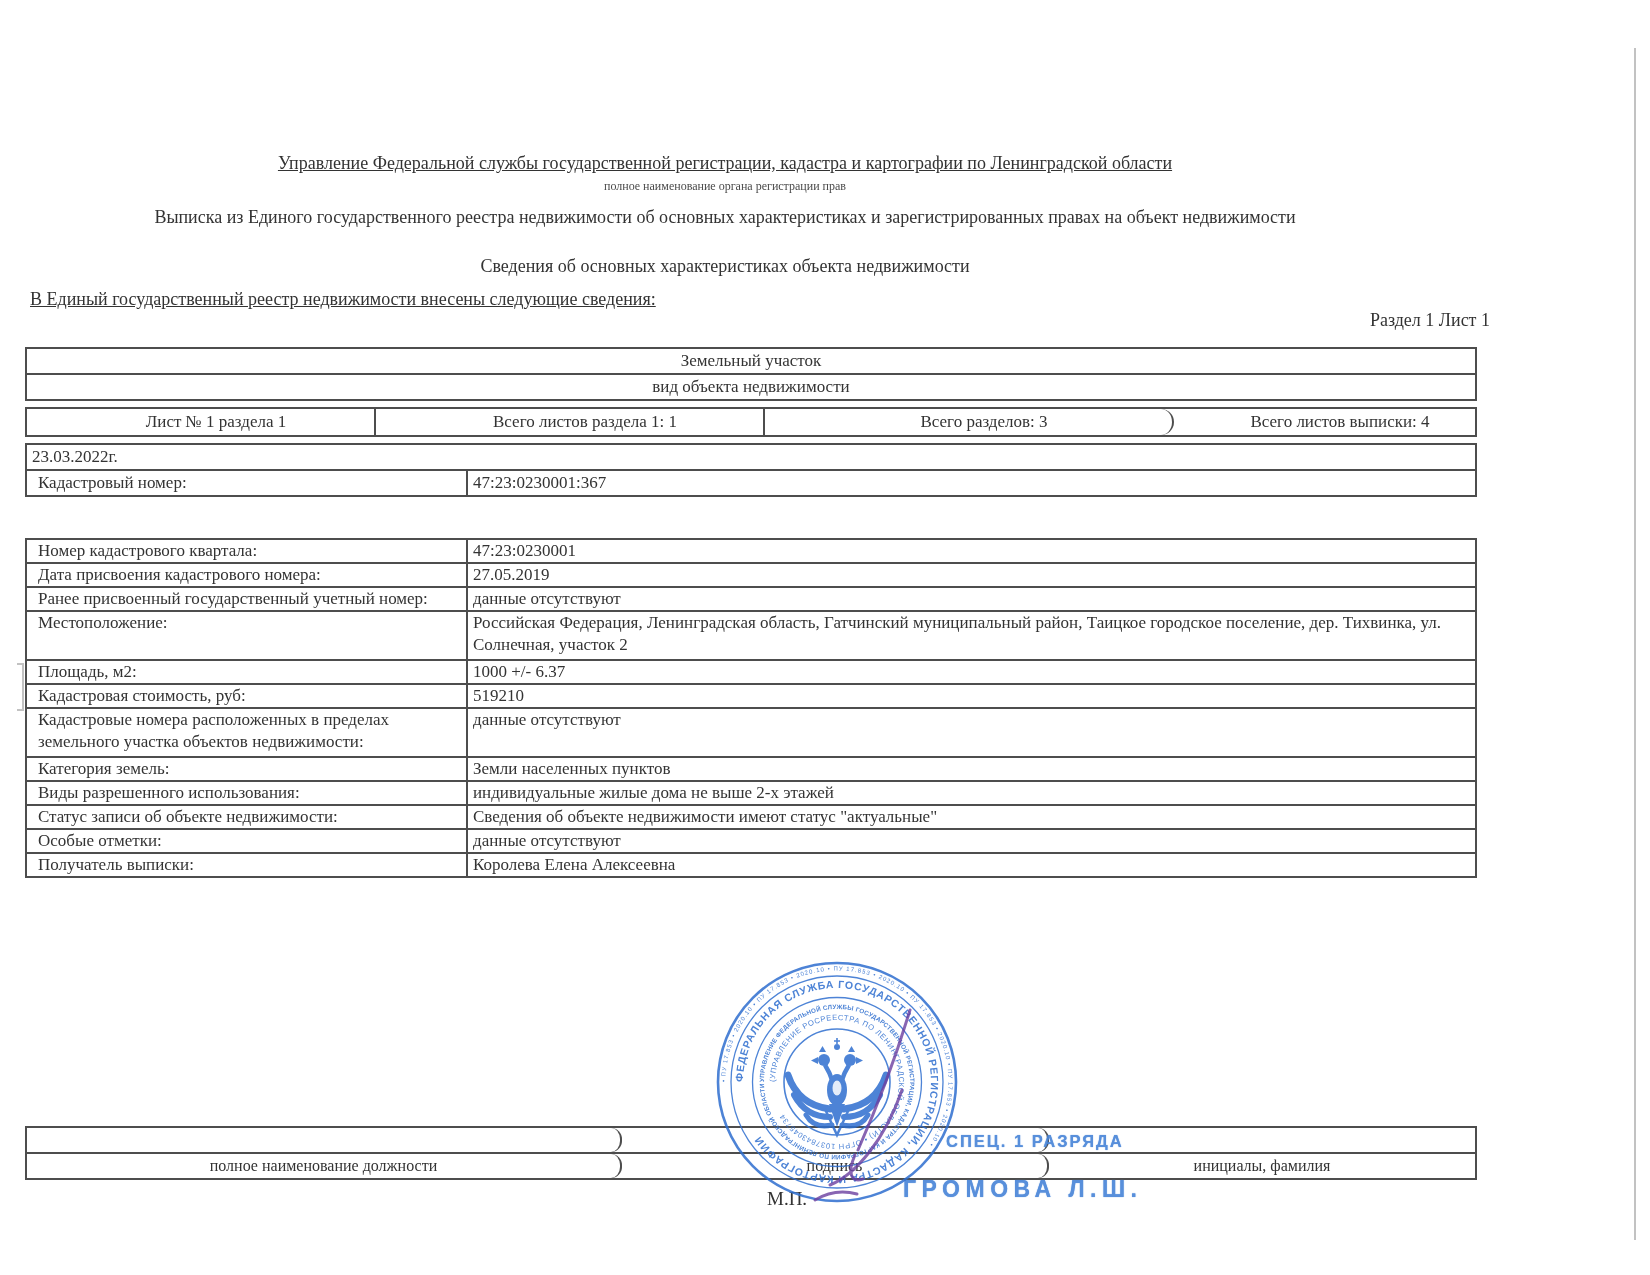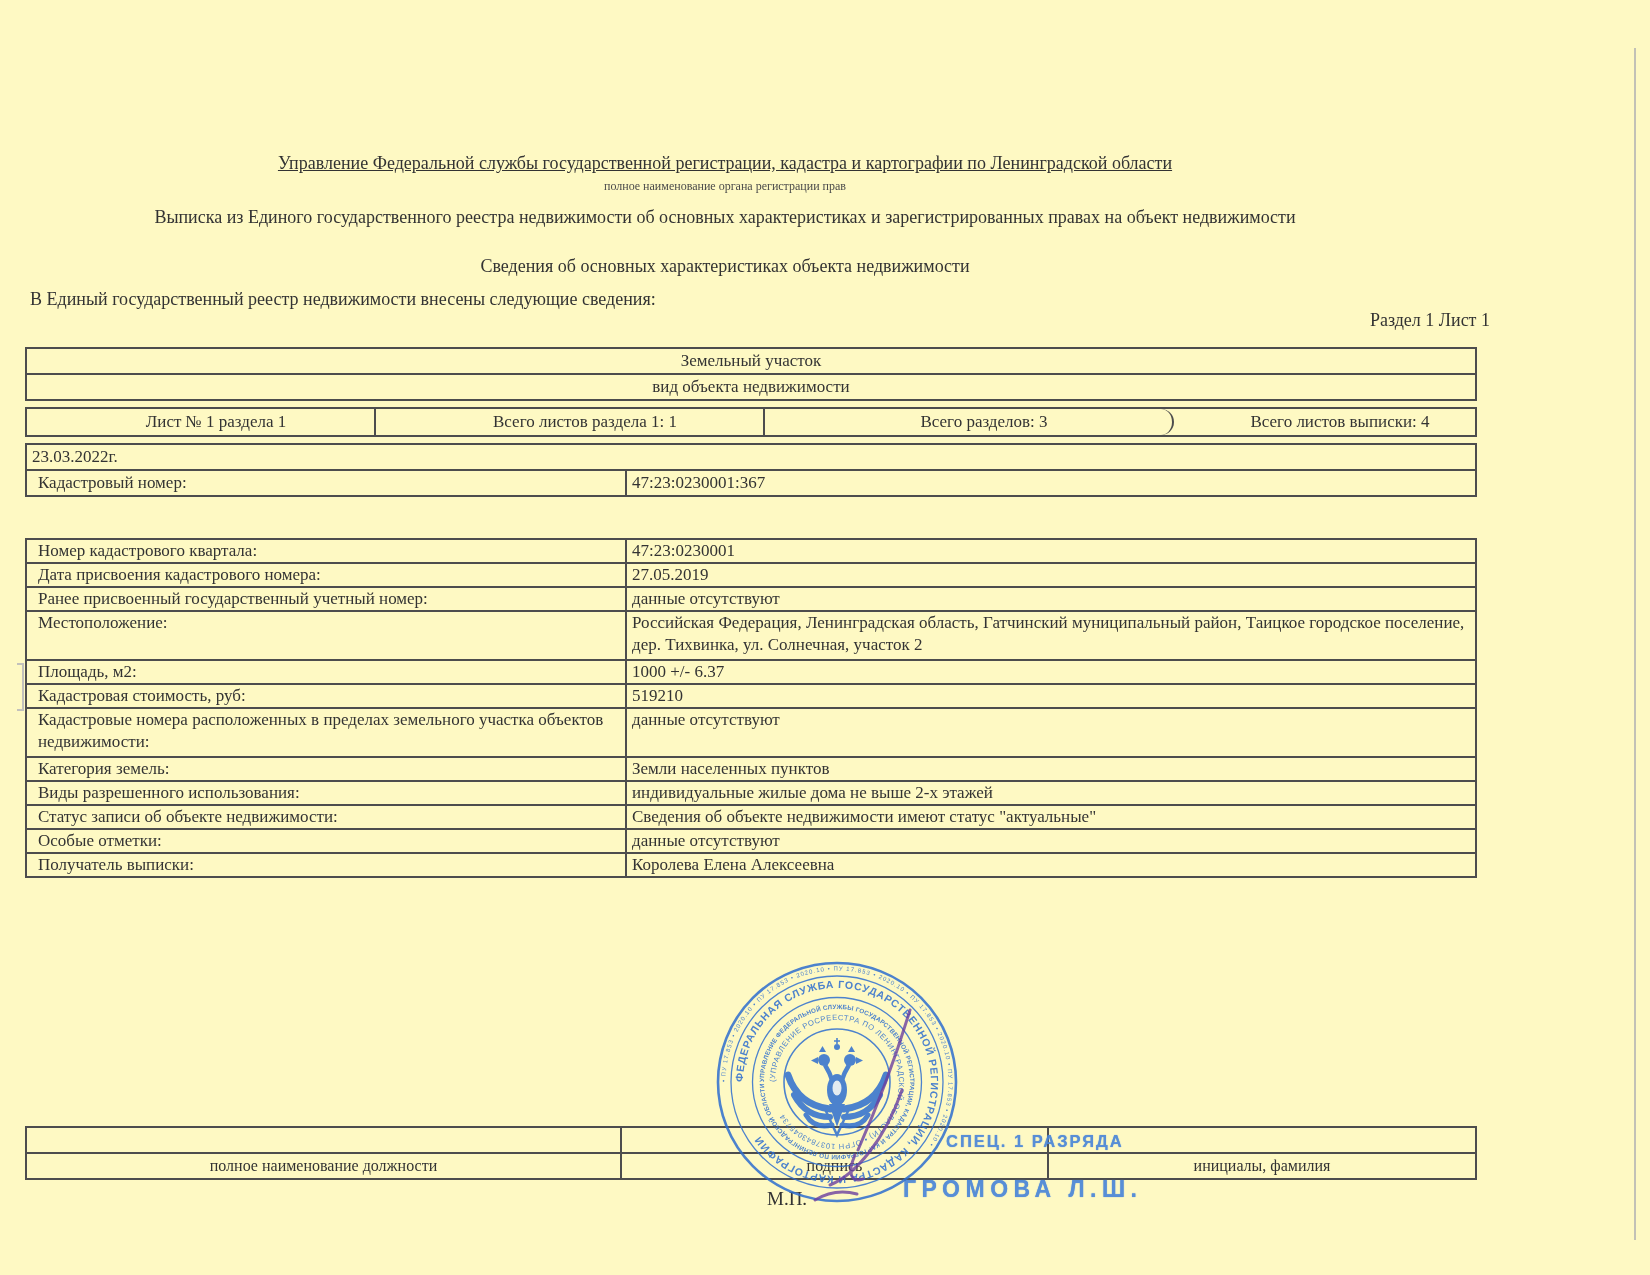--- a/index.html
+++ b/index.html
@@ -1,58 +1,58 @@
 <!DOCTYPE html>
 <html style="--seal-ink: #2e6ecf; --stamp-text-blue: #4a86d8; --signature-purple: #6b3fa0; --border-gray: #4d4d4d; --text-dark: #333333;"><head>
 <meta charset="utf-8">
 <style>
   :root{
     --seal-ink:#2e6ecf; --stamp-text-blue:#4a86d8; --signature-purple:#6b3fa0;
     --border-gray:#4d4d4d; --text-dark:#333333;
   }
   html,body{margin:0;padding:0;background:#e9e9e9;}
-  .page{position:relative;width:1650px;height:1275px;background:#fef9c3;overflow:hidden;
+  .page{position:relative;width:1650px;height:1275px;background:#ffffff;overflow:hidden;
         font-family:"Liberation Serif", serif;color:var(--text-dark,#333);}
   .abs{position:absolute;}
   
   .hdr{left:30px;width:1390px;text-align:center;}
   .authority{top:153px;font-size:18px;}
   .authority span{text-decoration:underline;}
   .authority-caption{top:179px;font-size:12px;color:#4a4a4a;}
   .statement-title{top:207px;font-size:18px;}
   .section-title{top:256px;font-size:18px;}
-  .intro{left:30px;top:289px;font-size:18px;}
+  .intro{left:30px;top:289px;font-size:18px;text-decoration:underline;}
   .section-sheet{left:30px;top:310px;width:1460px;text-align:right;font-size:18px;}
   
   .tbl{position:absolute;left:25px;width:1452px;border:2px solid var(--border-gray,#4d4d4d);
        box-sizing:border-box;font-size:17px;background:transparent;}
   .trow{display:flex;border-top:2px solid var(--border-gray,#4d4d4d);height:22px;overflow:hidden;}
   .trow:first-child{border-top:none;}
   .trow.h2{height:47px;}
   .cell{padding:0 5px;line-height:22px;box-sizing:border-box;overflow:hidden;}
-  .cell.lab{width:600px;border-right:2px solid var(--border-gray,#4d4d4d);flex:none;padding-left:11px;}
+  .cell.lab{width:441px;border-right:2px solid var(--border-gray,#4d4d4d);flex:none;padding-left:11px;}
   .cell.val{flex:1;}
   .cell.c{text-align:center;width:100%;}
   .tblA{top:347px;}
   .tblA .trow{height:24px;line-height:24px;}
   .tblA .cell{line-height:24px;}
   .tblB{top:407px;}
   .tblB .trow{height:26px;}
   .tblB .cell{line-height:26px;text-align:center;border-right:2px solid var(--border-gray,#4d4d4d);padding-left:36px;}
   .tblB .cell:nth-child(1){width:349px;flex:none;}
   .tblB .cell:nth-child(2){width:389px;flex:none;}
   .tblB .cell:nth-child(3){width:409px;flex:none;border-radius:13px;}
   .tblB .cell:nth-child(4){flex:1;border-right:none;}
   .tblC{top:443px;}
   .tblC .trow{height:24px;}
   .tblC .cell{line-height:24px;}
   .tblD{top:538px;}
   .tblE{top:1126px;font-size:16px;z-index:1;}
   .tblE .trow{height:24px;}
-  .tblE .cell{line-height:24px;text-align:center;border-right:2px solid var(--border-gray,#4d4d4d);}
+  .tblE .cell{line-height:24px;text-align:center;border-right:2px solid var(--border-gray,#4d4d4d);border-radius:11px;}
   .tblE .cell:nth-child(1){width:595px;flex:none;}
   .tblE .cell:nth-child(2){width:427px;flex:none;}
   .tblE .cell:nth-child(3){flex:1;border-right:none;}
   .mp{left:767px;top:1188px;font-size:19px;z-index:2;}
   
   .stamp-line{font-family:"Liberation Sans", sans-serif;font-weight:bold;
               color:var(--stamp-text-blue,#4a86d8);z-index:4;white-space:nowrap;
               text-shadow:0 0 1px var(--stamp-text-blue,#4a86d8);opacity:.92;}
   .stamp-pos{left:946px;top:1132px;font-size:16.5px;letter-spacing:2px;}
   .stamp-name{left:903px;top:1176px;font-size:23px;letter-spacing:5.5px;}

